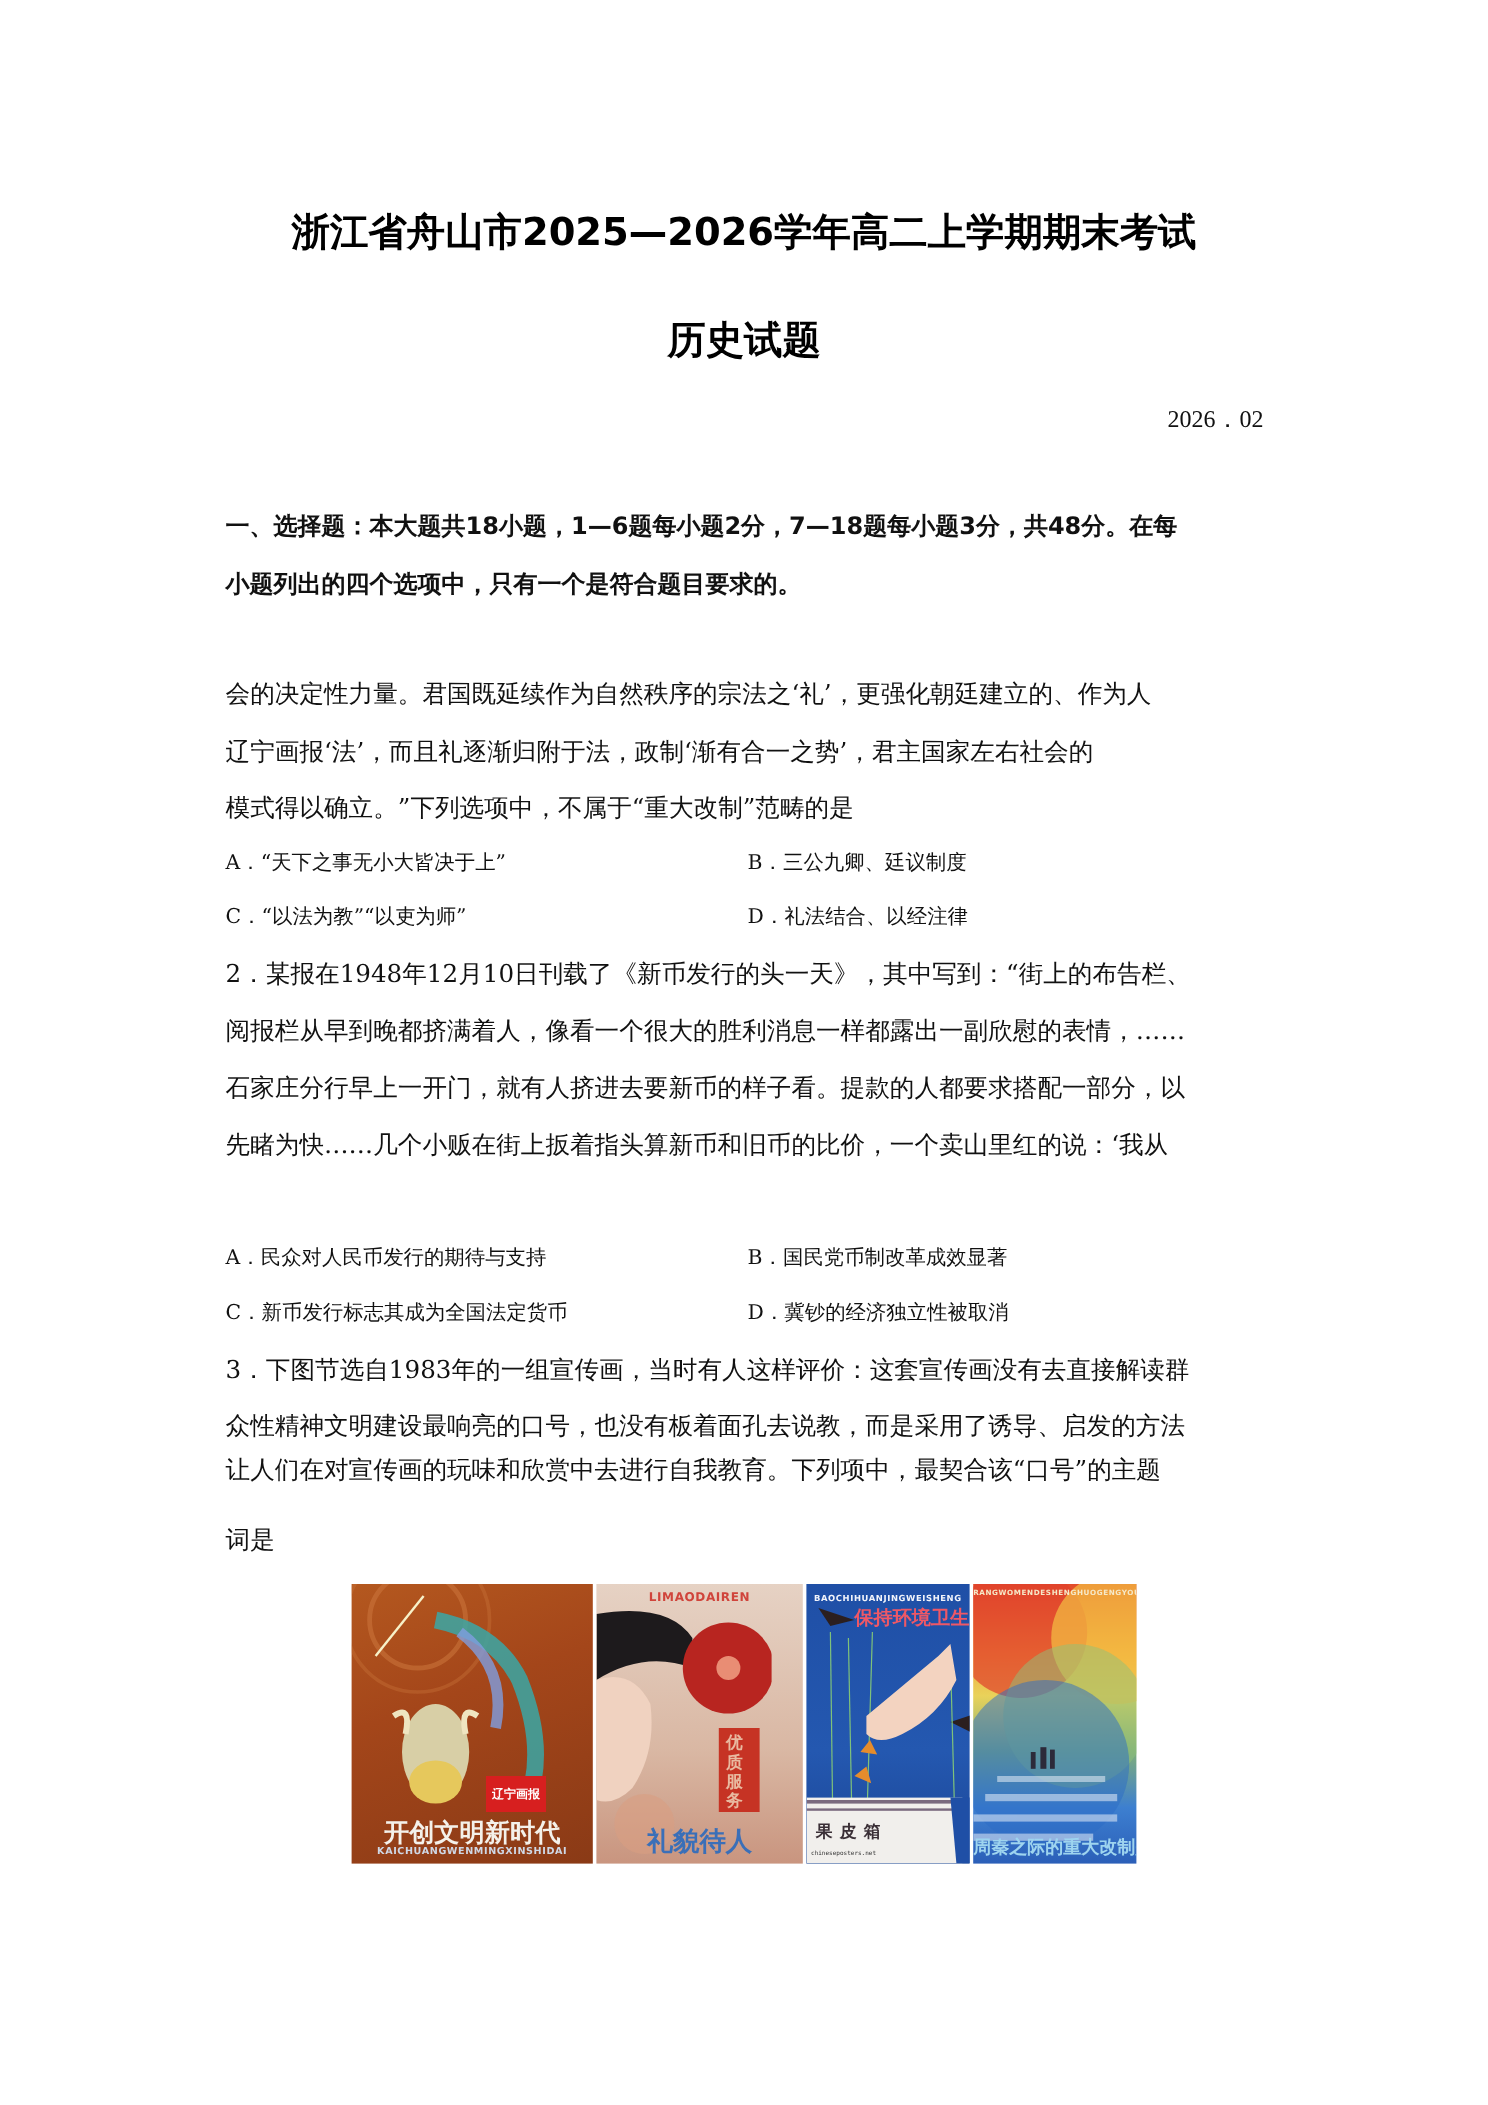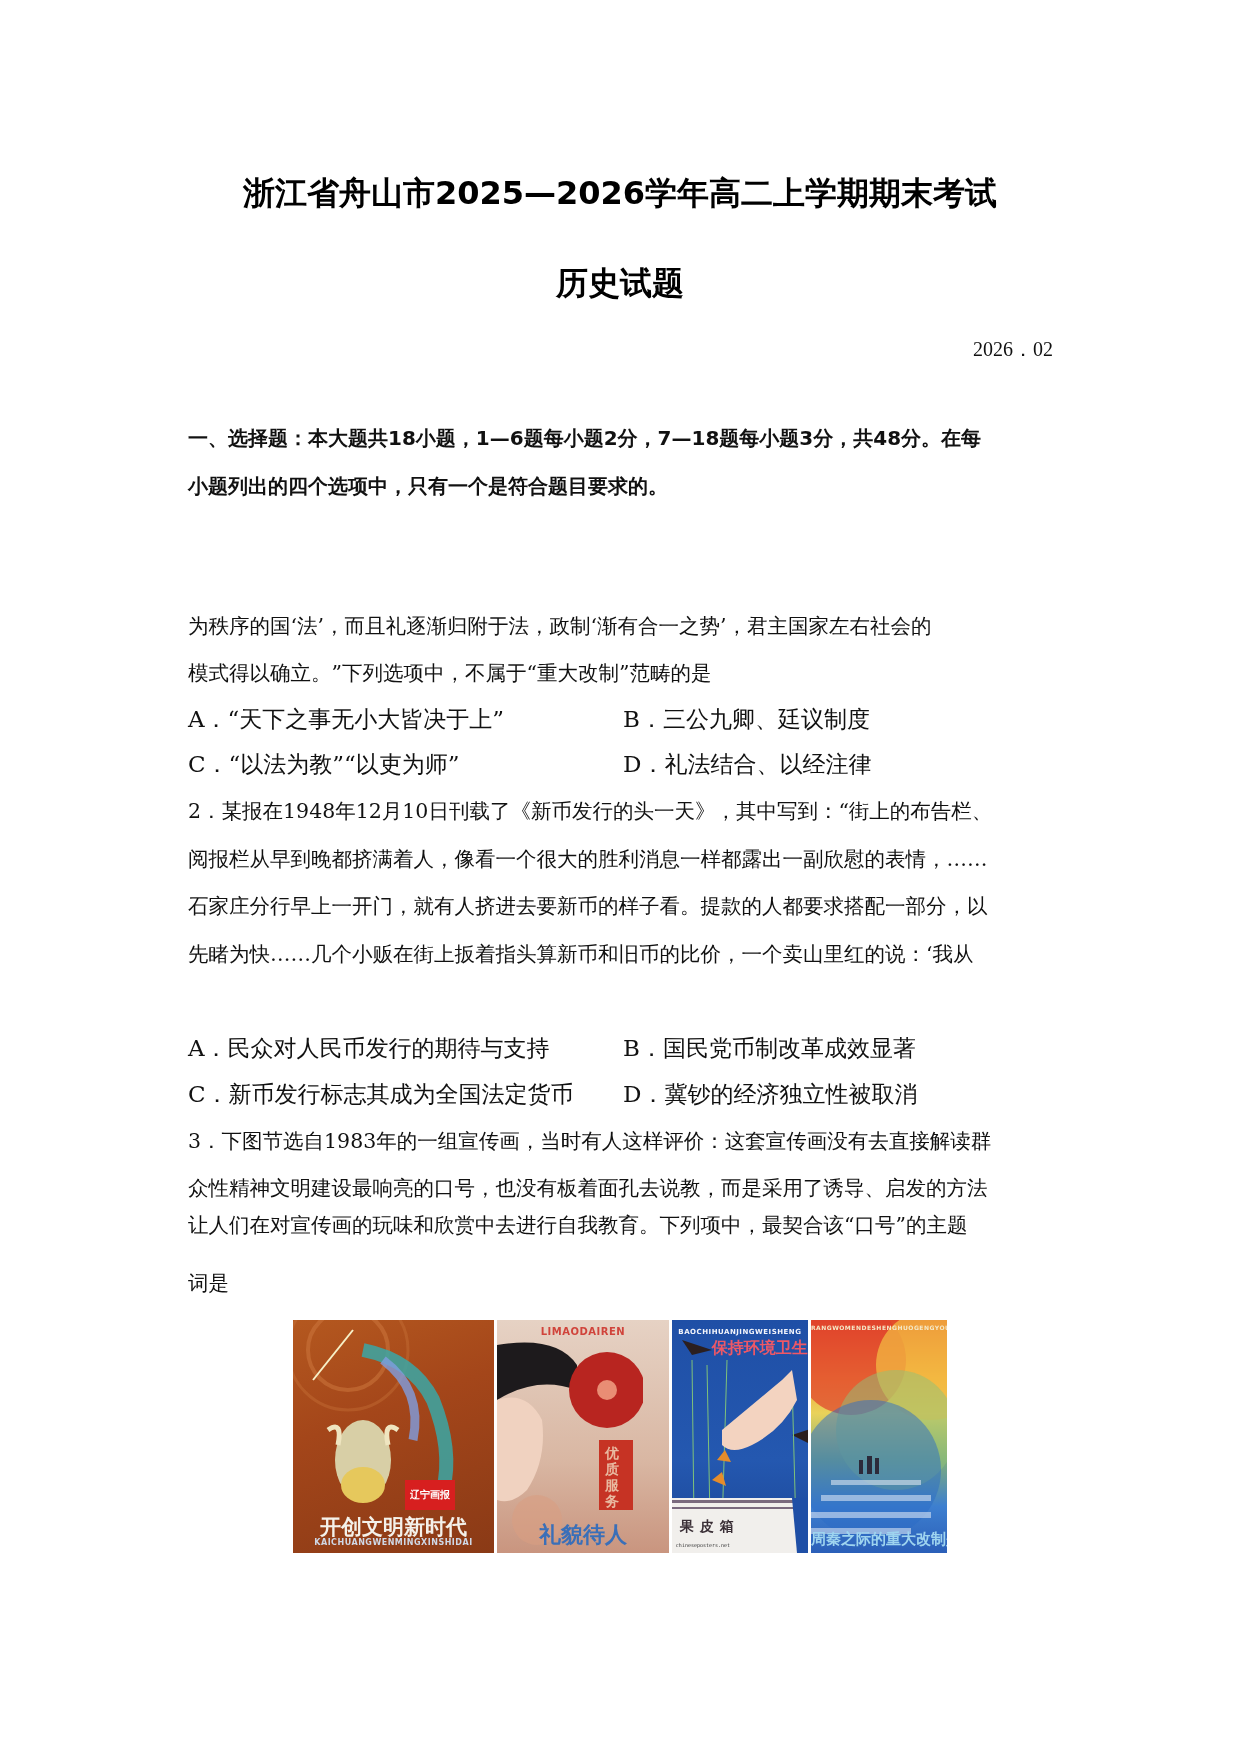--- a/index.html
+++ b/index.html
@@ -9,21 +9,21 @@
   .title { position: absolute; left: 0; width: 1240px; text-align: center;
            font-family: "DejaVu Sans", "Liberation Sans", sans-serif; font-weight: bold;
            color: #000; letter-spacing: 0px; }
   .title.main { top: 172px; font-size: 32px; }
   .title.sub { top: 262px; font-size: 32px; }
   .date { position: absolute; top: 336px; right: 187px; font-size: 20px;
           font-family: "Liberation Serif", "DejaVu Serif", serif; }
   .line { position: absolute; left: 188px; width: 866px; font-size: 20.5px;
           white-space: nowrap; line-height: 26px; }
   .line.bold { font-weight: bold; font-family: "DejaVu Sans", "Liberation Sans", sans-serif; font-size: 20px; }
-  .opt { position: absolute; font-size: 23px; white-space: nowrap; line-height: 26px; }
+  .opt { position: absolute; font-size: 17px; white-space: nowrap; line-height: 26px; }
   .opt.col1 { left: 188px; }
   .opt.col2 { left: 623px; }
   .posters { position: absolute; left: 293px; top: 1320px; width: 654px; height: 233px;
              display: flex; gap: 3px; }
   .poster { position: relative; overflow: hidden; height: 233px; }
   .poster .ptitle { position: absolute; left: 0; right: 0; text-align: center;
                     font-family: "DejaVu Sans", sans-serif; font-weight: bold; white-space: nowrap; }
   .poster .psub { position: absolute; left: 0; right: 0; text-align: center;
                   font-family: "DejaVu Sans", sans-serif; font-weight: bold; white-space: nowrap; font-size: 8px; letter-spacing: 0.5px; }
   .p1 { width: 181px; background: linear-gradient(160deg, #b4581f 0%, #a4461a 40%, #8a3a16 100%); padding-left: 46px; }
@@ -36,21 +36,22 @@
 
 <div class="page">
 
   <div class="title main">浙江省舟山市2025—2026学年高二上学期期末考试</div>
   <div class="title sub">历史试题</div>
   <div class="date">2026．02</div>
 
   <div class="line bold" style="top:425px">一、选择题：本大题共18小题，1—6题每小题2分，7—18题每小题3分，共48分。在每</div>
   <div class="line bold" style="top:473px">小题列出的四个选项中，只有一个是符合题目要求的。</div>
 
-  <div class="line" style="top:613px">为秩序的国‘法’，而且礼逐渐归附于法，政制‘渐有合一之势’，君主国家左右社会的</div>
+  <div class="line" style="top:565px">会的决定性力量。君国既延续作为自然秩序的宗法之‘礼’，更强化朝廷建立的、作为人</div>
+  <div class="line" style="top:613px">辽宁画报‘法’，而且礼逐渐归附于法，政制‘渐有合一之势’，君主国家左右社会的</div>
   <div class="line" style="top:660px">模式得以确立。”下列选项中，不属于“重大改制”范畴的是</div>
   <div class="opt col1" style="top:706px">A．“天下之事无小大皆决于上”</div>
   <div class="opt col2" style="top:706px">B．三公九卿、廷议制度</div>
   <div class="opt col1" style="top:751px">C．“以法为教”“以吏为师”</div>
   <div class="opt col2" style="top:751px">D．礼法结合、以经注律</div>
 
   <div class="line" style="top:798px">2．某报在1948年12月10日刊载了《新币发行的头一天》，其中写到：“街上的布告栏、</div>
   <div class="line" style="top:846px">阅报栏从早到晚都挤满着人，像看一个很大的胜利消息一样都露出一副欣慰的表情，……</div>
   <div class="line" style="top:893px">石家庄分行早上一开门，就有人挤进去要新币的样子看。提款的人都要求搭配一部分，以</div>
   <div class="line" style="top:941px">先睹为快……几个小贩在街上扳着指头算新币和旧币的比价，一个卖山里红的说：‘我从</div>

